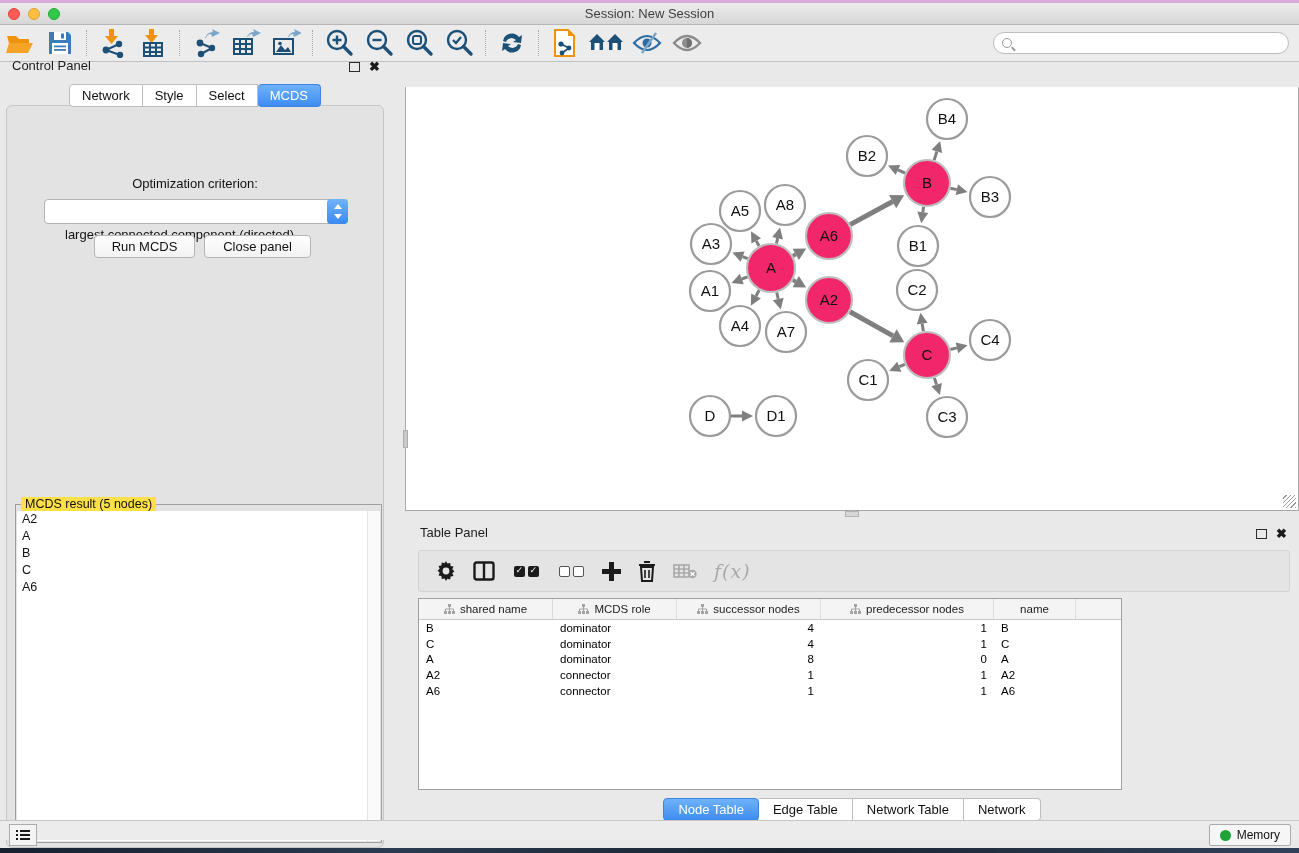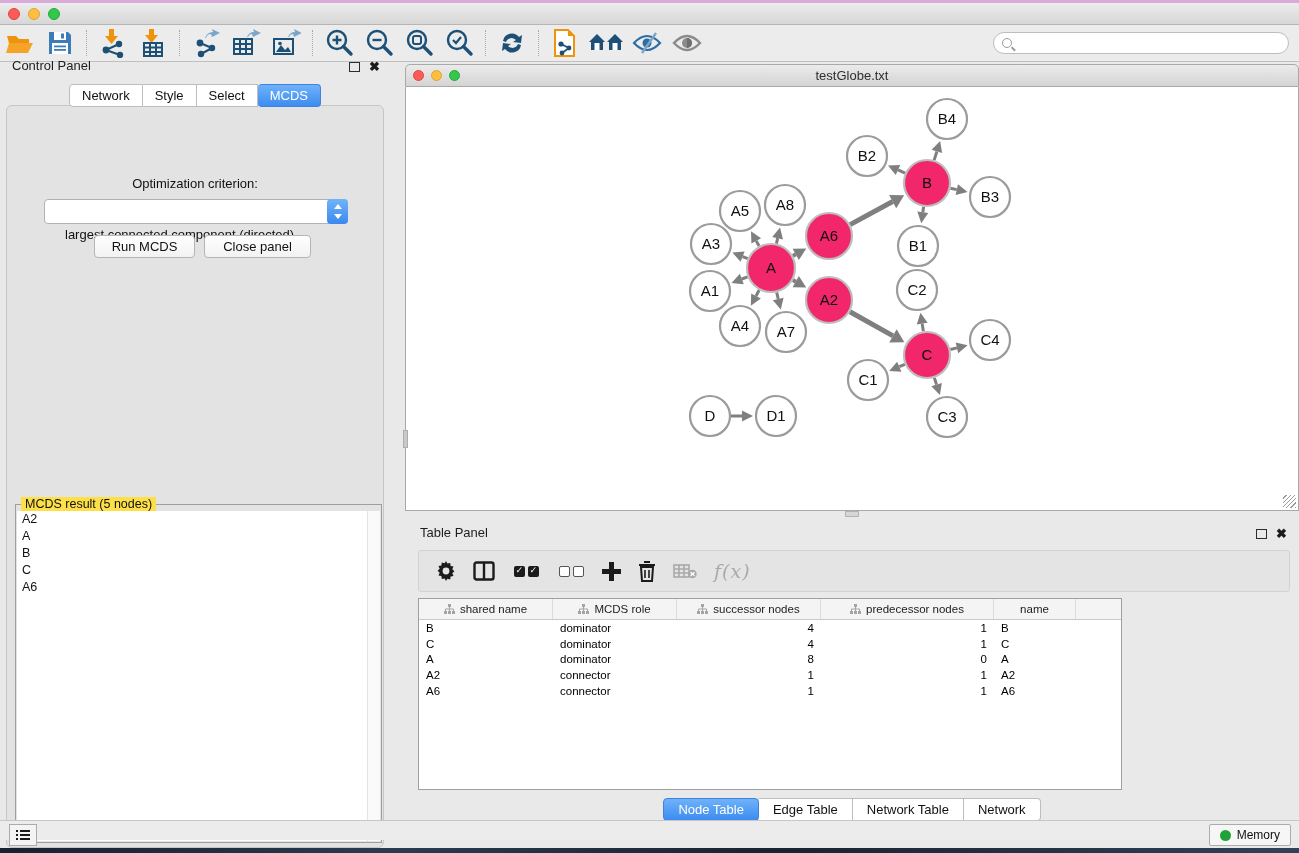--- a/index.html
+++ b/index.html
@@ -136,20 +136,21 @@
 </head>
 <body>
 
 <div id="top-strip" class="abs"></div>
 <div id="bottom-strip" class="abs"></div>
 
 <div id="app-titlebar" class="abs">
   <span class="traffic t-red"></span>
   <span class="traffic t-yellow"></span>
   <span class="traffic t-green"></span>
+  <div id="app-title">Session: New Session</div>
 </div>
 
 <div id="main-toolbar" class="abs">
   <div class="tb-btn">
     <svg class="tb-svg" width="30" height="26" viewBox="0 0 30 26">
       <path d="M2 6 h9 l3 3 h10 v4 H4 z" fill="#ef930d"></path>
       <path d="M4 13 h24 l-5 10 H1 z" fill="#f6a427"></path>
     </svg>
   </div>
   <div class="tb-btn">
@@ -316,26 +317,20 @@
           <div class="result-item">B</div>
           <div class="result-item">C</div>
           <div class="result-item">A6</div>
           <div class="scroll-track"></div>
       </div>
     </div>
   </div>
 </div>
 
 <div id="network-window" class="abs">
-  <div id="nw-titlebar">
-    <span class="traffic-sm t-red"></span>
-    <span class="traffic-sm t-yellow"></span>
-    <span class="traffic-sm t-green"></span>
-    <div id="nw-title">testGlobe.txt</div>
-  </div>
   <div id="nw-canvas">
     <svg id="graph-svg">
         <line x1="352.0557013272504" y1="159.03790244042816" x2="349.2442461949395" y2="153.86845268101771" stroke="#7f7f7f" stroke-width="3"></line>
         <polygon points="343.98875477892966,144.2051297548061 354.0759076580453,151.2407069730128 344.41258473183365,156.49619838902262" fill="#7f7f7f"></polygon>
         <line x1="369.4232614454664" y1="156.59532349540117" x2="370.6243644341657" y2="151.1903600462544" stroke="#7f7f7f" stroke-width="3"></line>
         <polygon points="373.0105994701709,140.4523023842309 375.9933932651775,152.38347756425702 365.255335603154,149.99724252825177" fill="#7f7f7f"></polygon>
         <line x1="340.7880827278685" y1="171.7152330911474" x2="335.5682074900988" y2="169.62728299603953" stroke="#7f7f7f" stroke-width="3"></line>
         <polygon points="325.354963890361,165.5419855561444 337.6108562100464,164.5206611961706 333.52555877015124,174.73390479590844" fill="#7f7f7f"></polygon>
         <line x1="340.6075678401552" y1="189.82009737174477" x2="334.81370773738894" y2="192.00466757442712" stroke="#7f7f7f" stroke-width="3"></line>
         <polygon points="324.5210375870572,195.88551041799482 332.87328631560507,186.85833249926125 336.7541291591728,197.15100264959298" fill="#7f7f7f"></polygon>

